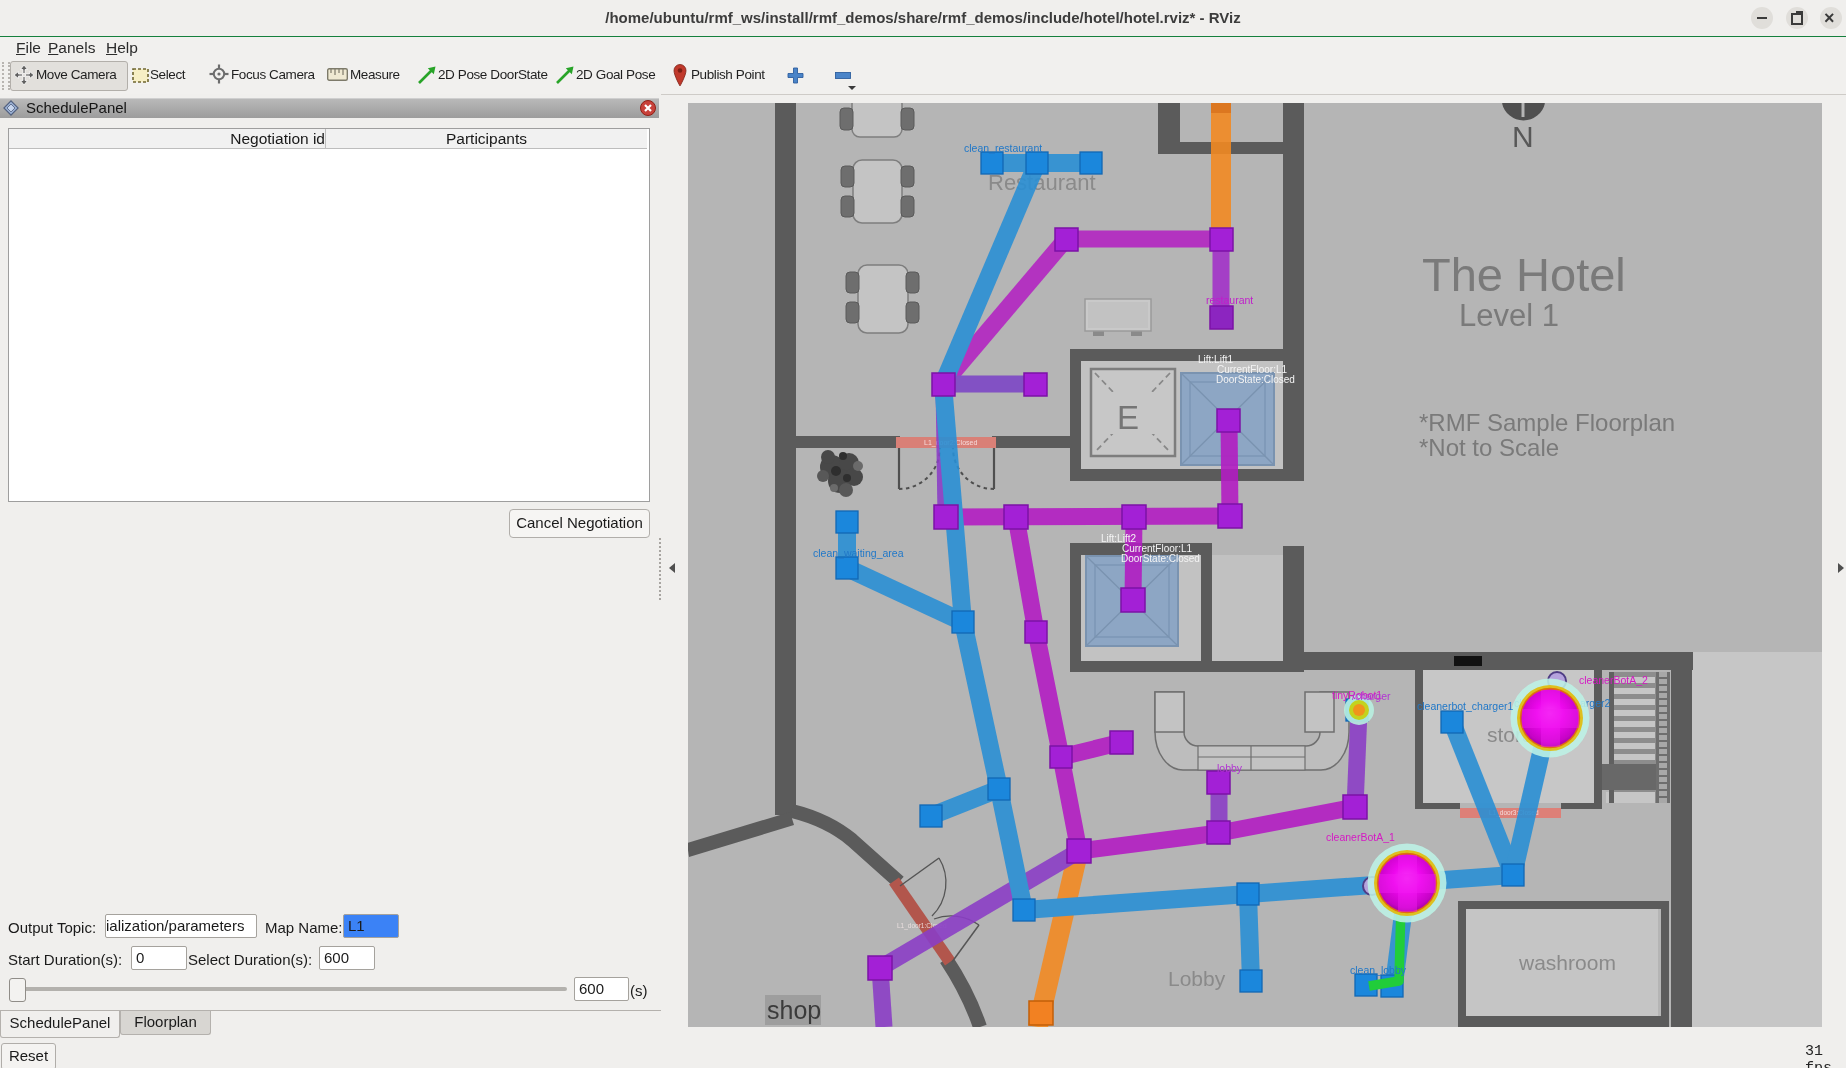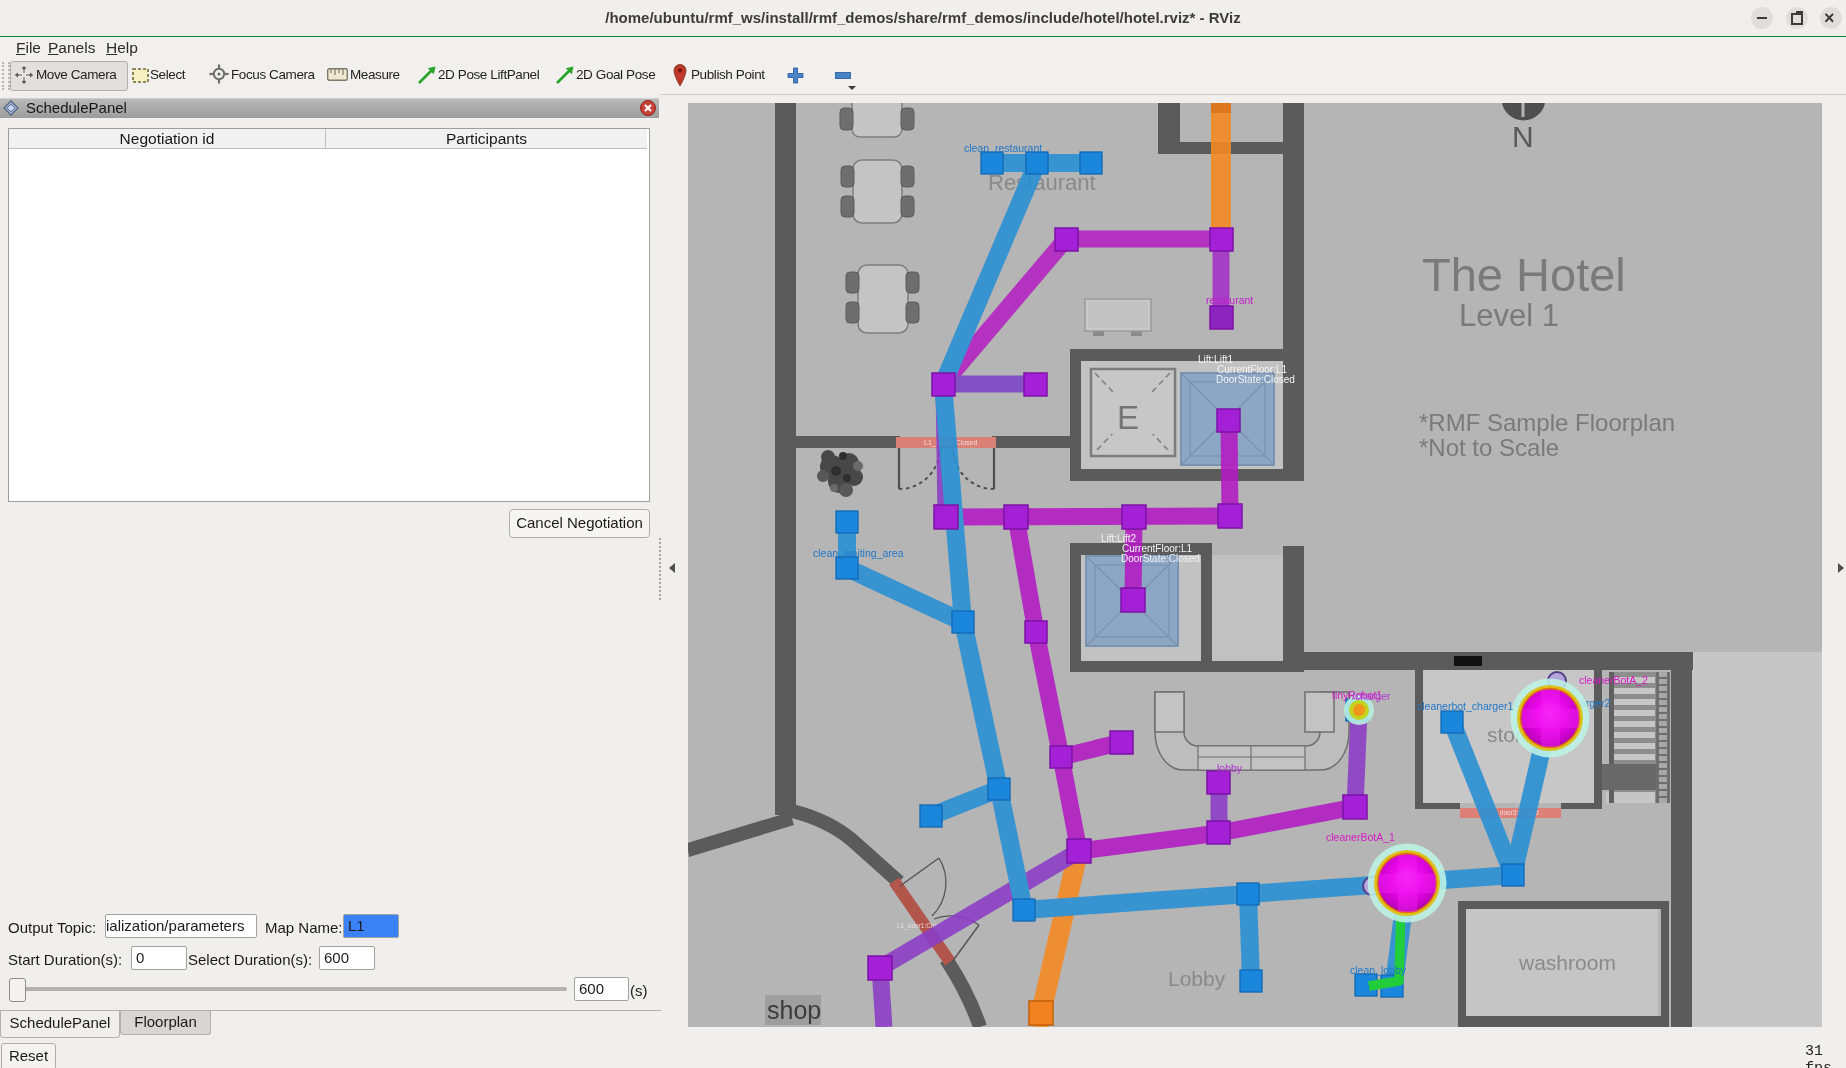--- a/index.html
+++ b/index.html
@@ -72,21 +72,21 @@
       <line x1="12" y1="1" x2="12" y2="5"></line>
         <line x1="16" y1="1" x2="16" y2="7"></line>
     </g>
   </svg>
   <span class="abs" style="left:350px;top:9px;">Measure</span>
 
   <svg class="abs" style="left:417px;top:7px;" width="20" height="20" viewBox="0 0 20 20">
     <line x1="2" y1="18" x2="15" y2="5" stroke="#28a428" stroke-width="2.6"></line>
     <path d="M18.5 1.5 L16.8 9.2 L10.8 3.2 Z" fill="#28a428"></path>
   </svg>
-  <span class="abs" style="left:438px;top:9px;">2D Pose LiftPanel</span>
+  <span class="abs" style="left:438px;top:9px;">2D Pose DoorState</span>
 
   <svg class="abs" style="left:555px;top:7px;" width="20" height="20" viewBox="0 0 20 20">
     <line x1="2" y1="18" x2="15" y2="5" stroke="#28a428" stroke-width="2.6"></line>
     <path d="M18.5 1.5 L16.8 9.2 L10.8 3.2 Z" fill="#28a428"></path>
   </svg>
   <span class="abs" style="left:576px;top:9px;">2D Goal Pose</span>
 
   <svg class="abs" style="left:672px;top:5px;" width="16" height="24" viewBox="0 0 16 24">
     <path d="M8 23 C8 23 2 12.5 2 7.5 A6 6 0 0 1 14 7.5 C14 12.5 8 23 8 23 Z" fill="#c0392b" stroke="#7d1f14" stroke-width="0.8"></path>
     <circle cx="8" cy="7.5" r="2.3" fill="#7d1f14"></circle>
@@ -118,21 +118,21 @@
 
   <svg class="abs" style="left:639px;top:5px;" width="18" height="18" viewBox="0 0 18 18">
     <circle cx="9" cy="9" r="7.5" fill="#c8413a" stroke="#8f2015" stroke-width="1"></circle>
     <path d="M6 6 L12 12 M12 6 L6 12" stroke="#ffffff" stroke-width="2.2"></path>
   </svg>
 
   <div class="abs" style="left:8px;top:34px;width:640px;height:372px;background:#ffffff;border:1px solid #9e9e9e;"></div>
 
   <div class="abs" style="left:9px;top:35px;width:638px;height:19px;background:#f1f1f1;border-bottom:1px solid #bdbdbd;"></div>
   <div class="abs" style="left:325px;top:35px;width:1px;height:19px;background:#bdbdbd;"></div>
-  <div class="abs" style="left:9px;top:36px;width:316px;text-align:center;font-size:15.5px;color:#181818;">Negotiation id</div>
+  <div class="abs" style="left:9px;top:36px;width:316px;text-align:right;font-size:15.5px;color:#181818;">Negotiation id</div>
   <div class="abs" style="left:326px;top:36px;width:321px;text-align:center;font-size:15.5px;color:#181818;">Participants</div>
 
   <div class="abs" style="left:509px;top:415px;width:139px;height:27px;background:#f6f5f3;border:1px solid #b1aeaa;border-radius:4px;text-align:center;line-height:25px;font-size:15px;color:#1a1a1a;">Cancel Negotiation</div>
 
   <div class="abs" style="left:8px;top:825px;font-size:15px;color:#1a1a1a;">Output Topic:</div>
   <div class="abs" style="left:105px;top:820px;width:150px;height:22px;background:#fff;border:1px solid #a5a29d;border-radius:2px;font-size:15px;color:#1a1a1a;line-height:22px;overflow:hidden;">ialization/parameters</div>
   <div class="abs" style="left:265px;top:825px;font-size:15px;color:#1a1a1a;">Map Name:</div>
   <div class="abs" style="left:343px;top:820px;width:50px;height:22px;background:#3b82f6;border:1px solid #a5a29d;border-radius:2px;font-size:15px;color:#1a1a1a;line-height:22px;padding-left:4px;">L1</div>
 
   <div class="abs" style="left:8px;top:857px;font-size:15px;color:#1a1a1a;">Start Duration(s):</div>

